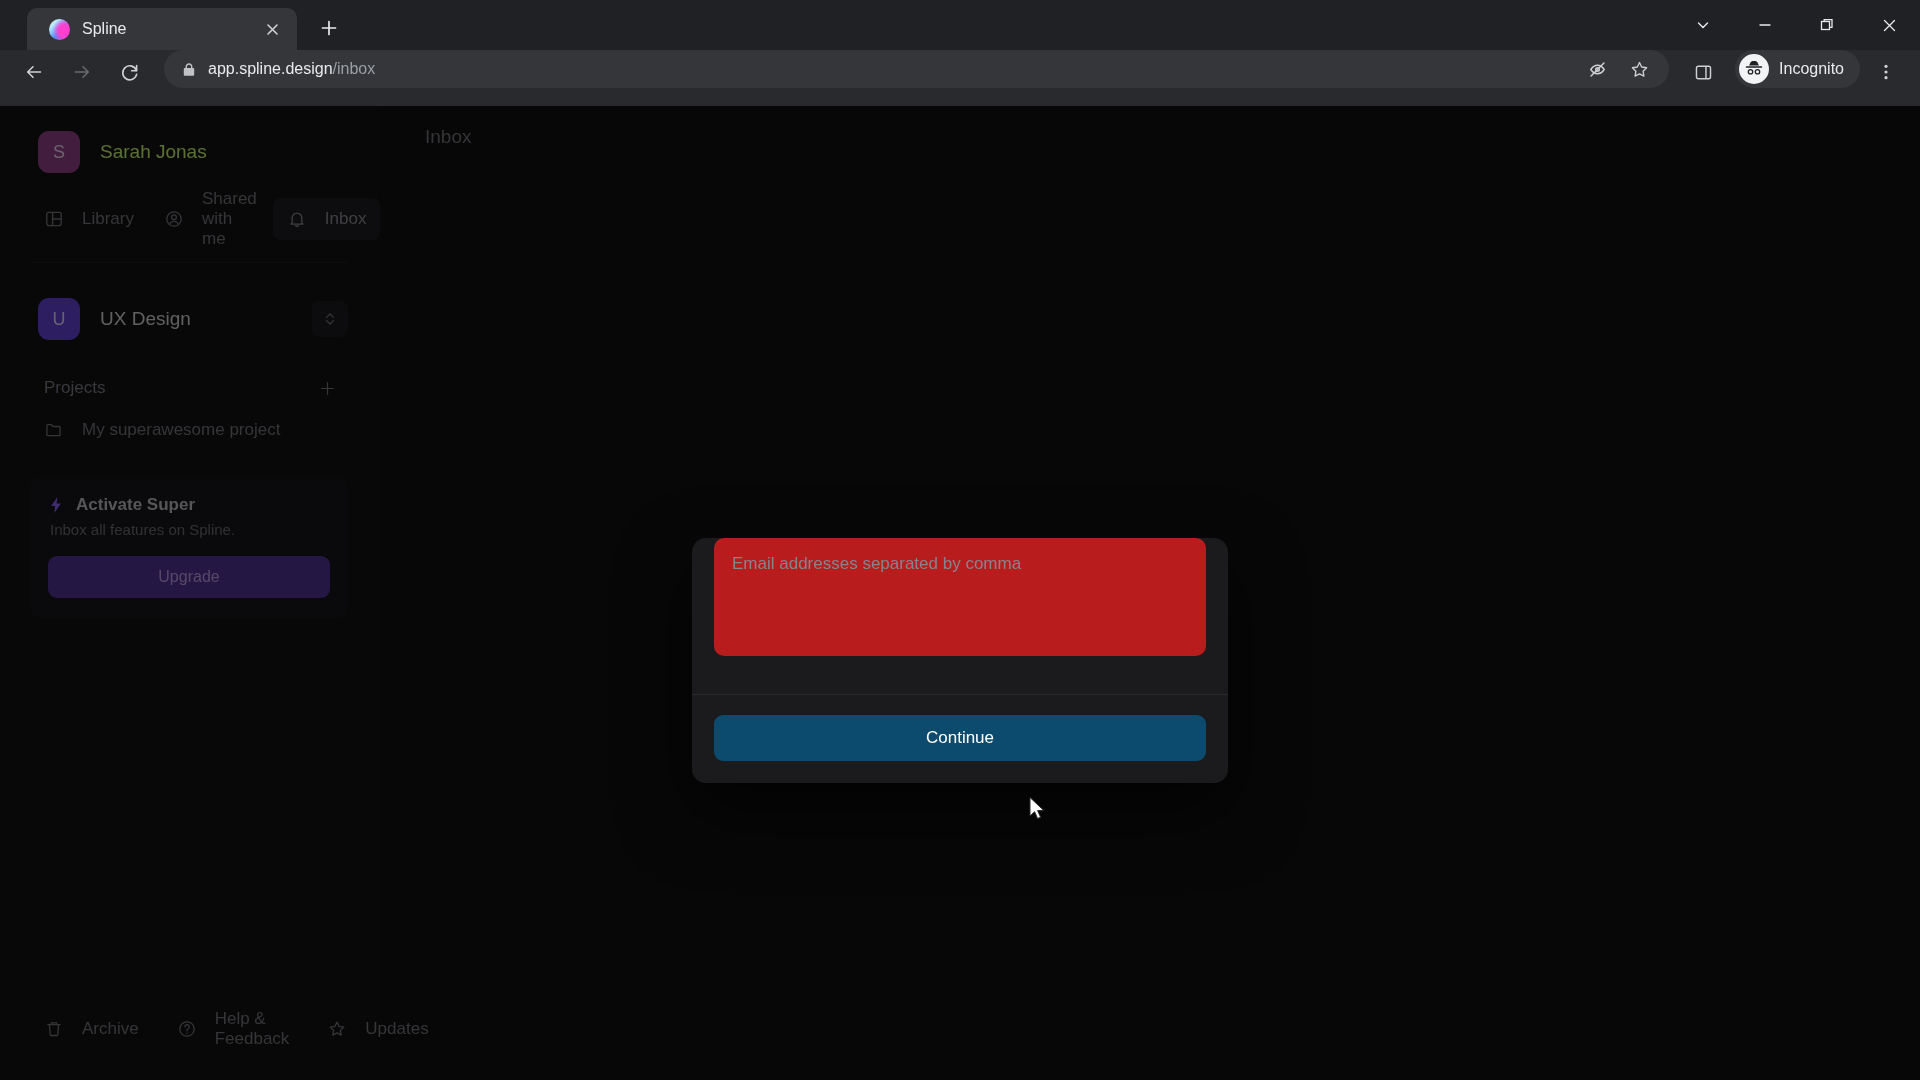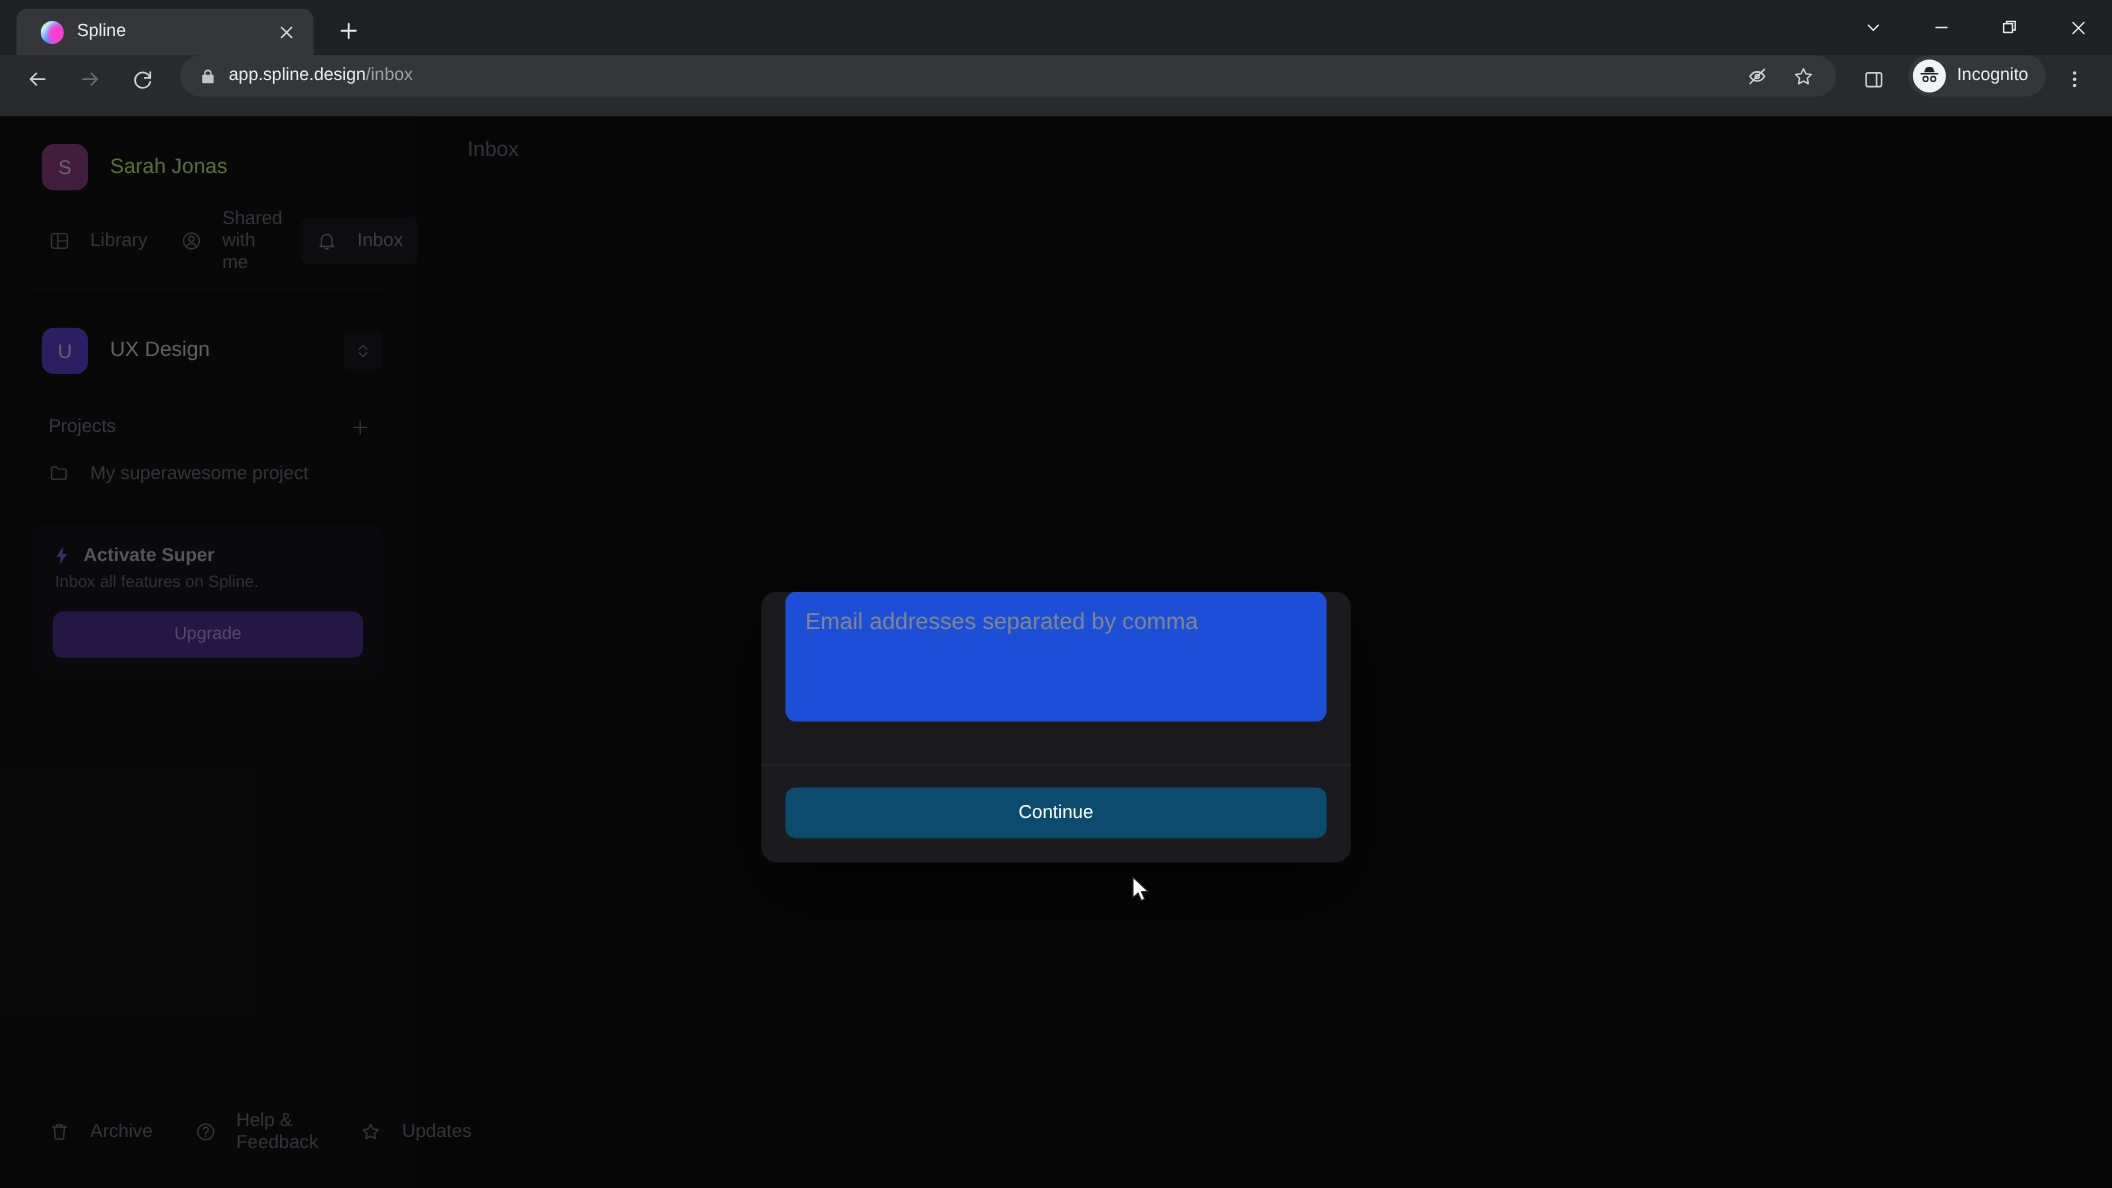--- a/index.html
+++ b/index.html
@@ -14,21 +14,21 @@
   .browser { width: 1920px; height: 1080px; position: relative; }
 
   .tabstrip {
     height: 50px; background: #202124;
     display: flex; align-items: flex-end; position: relative;
   }
   .tab {
     width: 270px; height: 42px; background: #35363a;
     border-radius: 10px 10px 0 0;
     display: flex; align-items: center; gap: 12px;
-    padding: 0 12px 0 22px; margin-left: 15px;
+    padding: 0 12px 0 22px; margin-left: 27px;
     position: relative;
   }
   .favicon {
     width: 21px; height: 21px; border-radius: 50%;
     background:
       radial-gradient(circle at 75% 55%, #ff3fd0 0%, #ff3fd0 30%, rgba(255,63,208,0) 62%),
       linear-gradient(135deg, #ff9a4d 0%, #b9f0ff 22%, #4f8cff 58%, #ff3fd0 100%);
     flex: 0 0 auto;
   }
   .tab-title {
@@ -185,23 +185,23 @@
     width: 28px; height: 28px; display: flex; align-items: center;
     justify-content: center; color: #9a9aa2;
   }
   .modal-close {
     position: absolute; right: 20px; top: 50%; transform: translateY(-50%);
     width: 28px; height: 28px; display: flex; align-items: center;
     justify-content: center; color: #a9a9b2;
   }
   .modal-body { padding: 0 22px 34px 22px; }
   .email-area {
-    width: 100%; height: 118px; background: #1d4ed8;
+    width: 100%; height: 118px; background: #b91c1c;
     border: none; border-radius: 10px; resize: none;
-    color: #e5e5ea; font-size: 21px;
+    color: #e5e5ea; font-size: 17px;
     font-family: "Liberation Sans", sans-serif;
     padding: 16px 18px; outline: none;
   }
   .email-area::placeholder { color: #85858e; }
   .modal-divider { height: 1px; background: #29292d; }
   .modal-foot { padding: 20px 22px 22px 22px; }
   .continue-btn {
     width: 100%; height: 46px; border: none; border-radius: 9px;
     background: #8b3ef0; color: #ffffff; font-size: 17px;
     font-family: "Liberation Sans", sans-serif;

